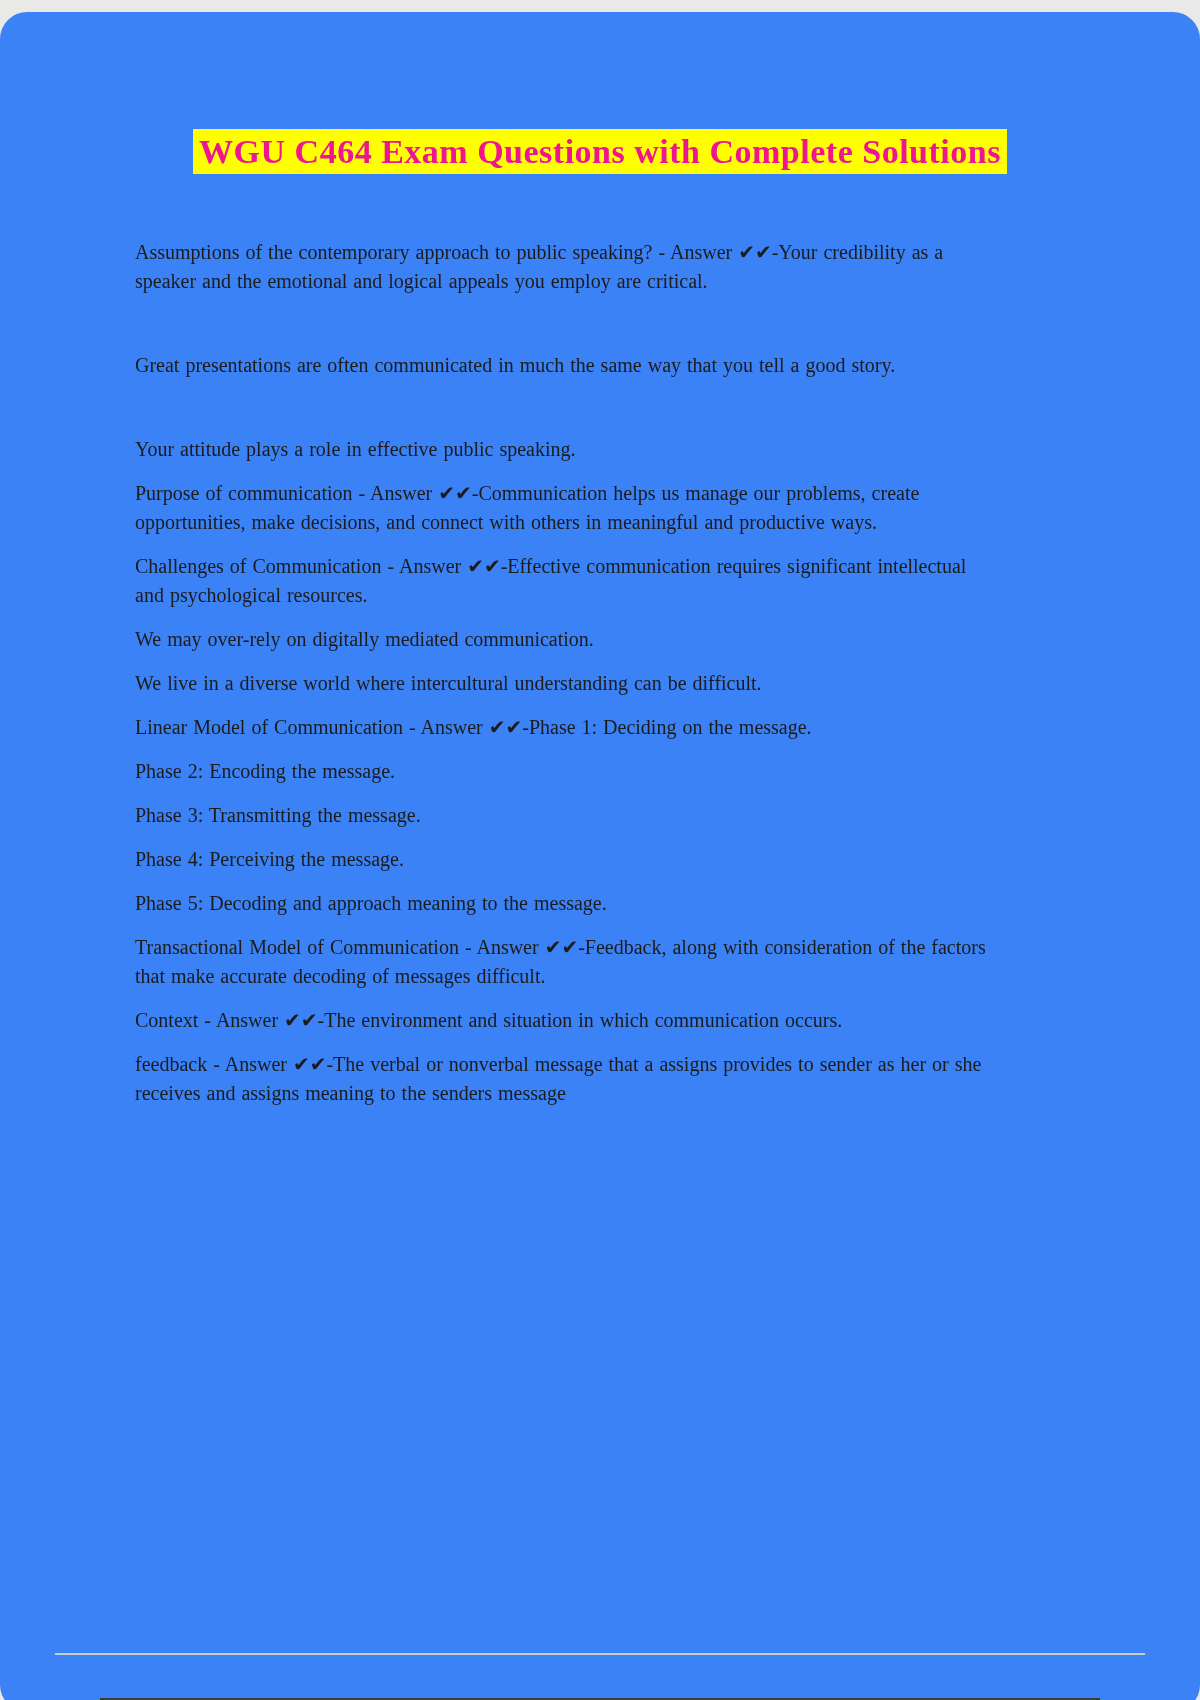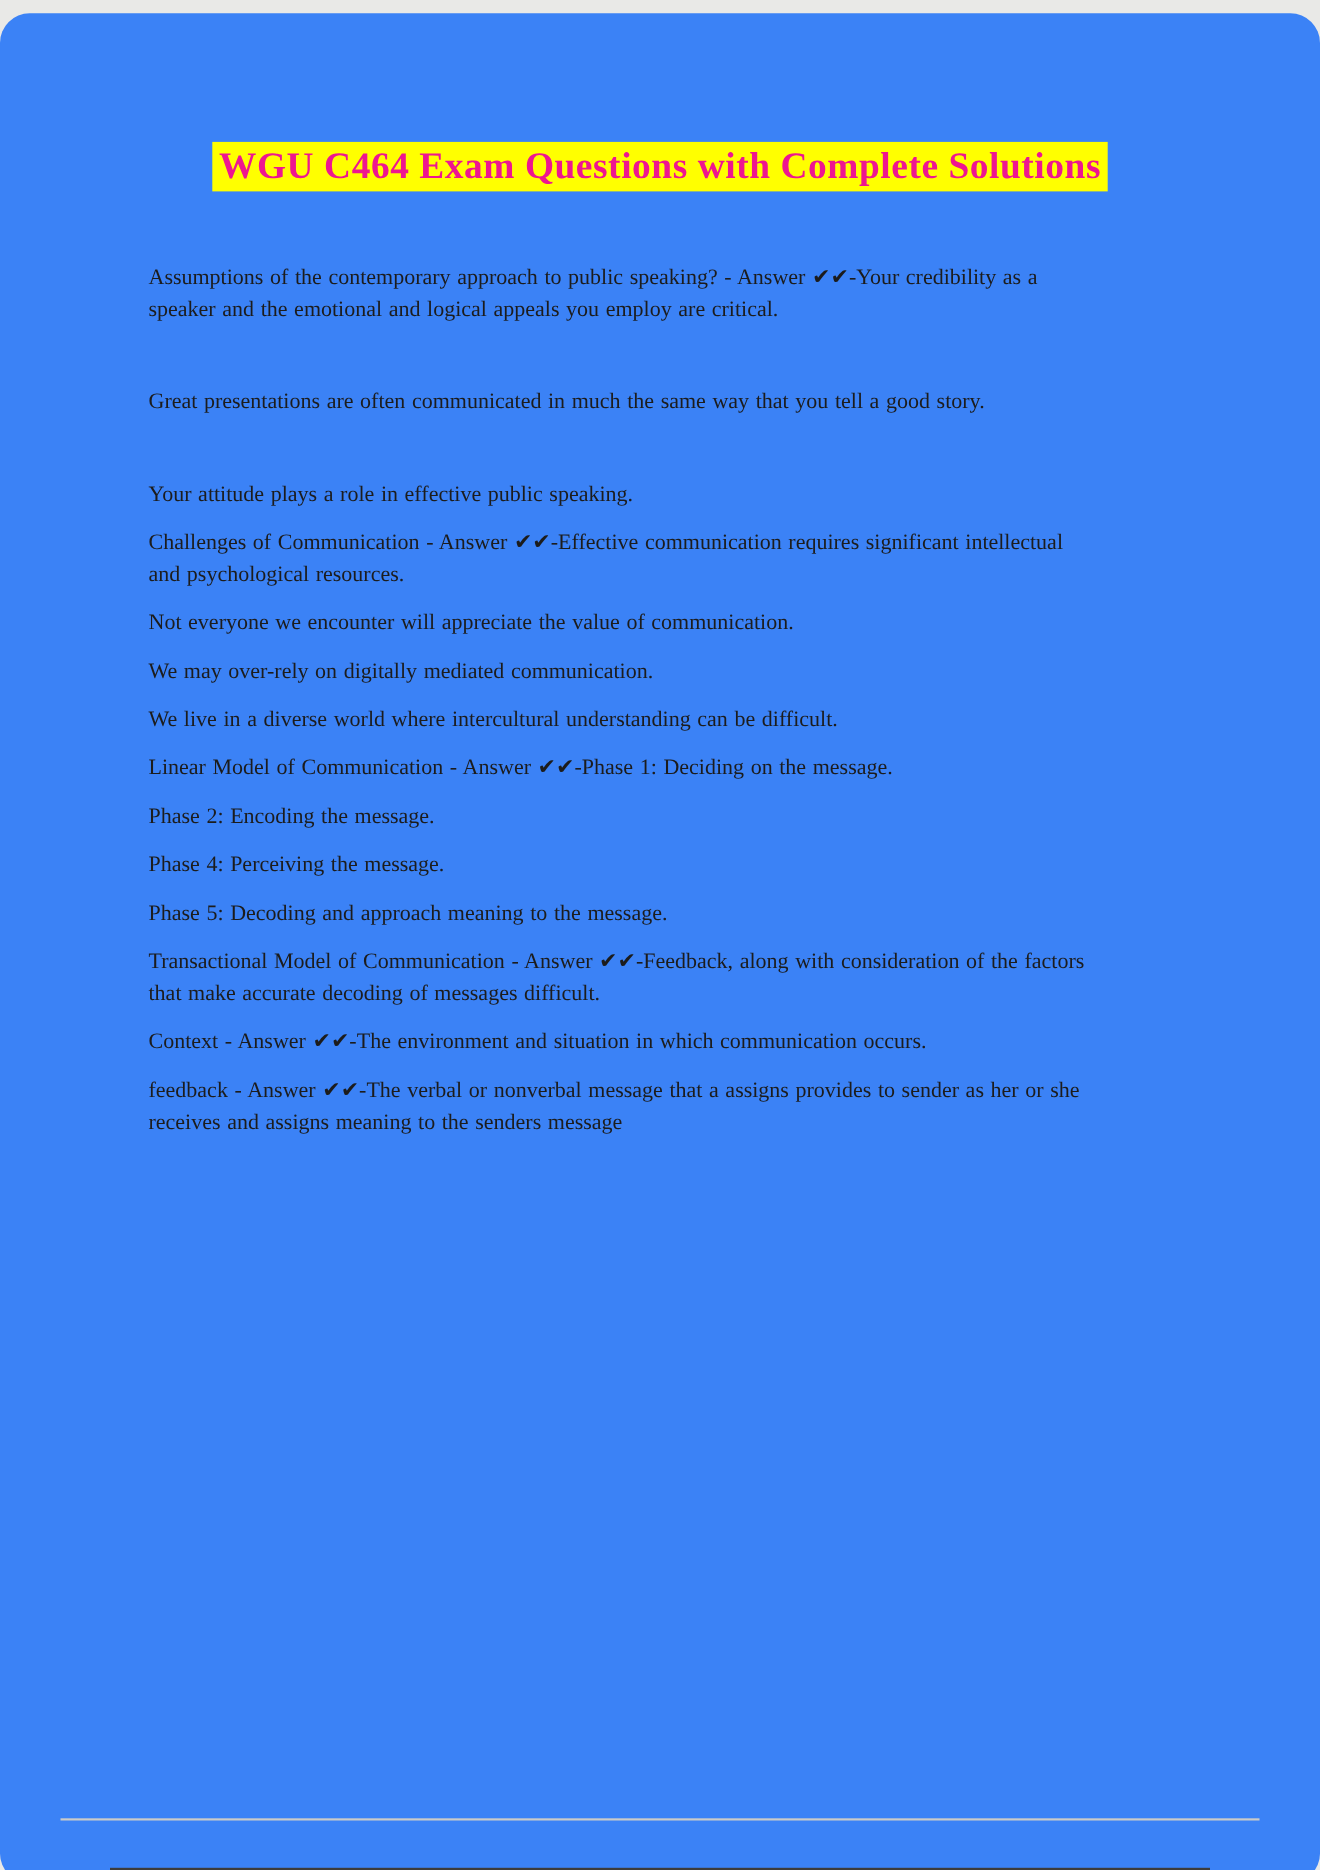--- a/index.html
+++ b/index.html
@@ -70,26 +70,27 @@
 <div class="page">
 
   <div class="title-wrap">
     <span class="title-mark">WGU C464 Exam Questions with Complete Solutions</span>
   </div>
 
   <div class="content">
     <p>Assumptions of the contemporary approach to public speaking? - Answer ✔✔-Your credibility as a speaker and the emotional and logical appeals you employ are critical.</p>
     <p class="gap-xl">Great presentations are often communicated in much the same way that you tell a good story.</p>
     <p class="gap-xl">Your attitude plays a role in effective public speaking.</p>
+    <p>Purpose of communication - Answer ✔✔-Communication helps us manage our problems, create opportunities, make decisions, and connect with others in meaningful and productive ways.</p>
     <p>Challenges of Communication - Answer ✔✔-Effective communication requires significant intellectual and psychological resources.</p>
-    <p>Not everyone we encounter will appreciate the value of communication.</p>
     <p>We may over-rely on digitally mediated communication.</p>
     <p>We live in a diverse world where intercultural understanding can be difficult.</p>
     <p>Linear Model of Communication - Answer ✔✔-Phase 1: Deciding on the message.</p>
     <p>Phase 2: Encoding the message.</p>
+    <p>Phase 3: Transmitting the message.</p>
     <p>Phase 4: Perceiving the message.</p>
     <p>Phase 5: Decoding and approach meaning to the message.</p>
     <p>Transactional Model of Communication - Answer ✔✔-Feedback, along with consideration of the factors that make accurate decoding of messages difficult.</p>
     <p>Context - Answer ✔✔-The environment and situation in which communication occurs.</p>
     <p>feedback - Answer ✔✔-The verbal or nonverbal message that a assigns provides to sender as her or she receives and assigns meaning to the senders message</p>
   </div>
 
   <div class="sep sep-light"></div>
   <div class="sep sep-dark"></div>
 

